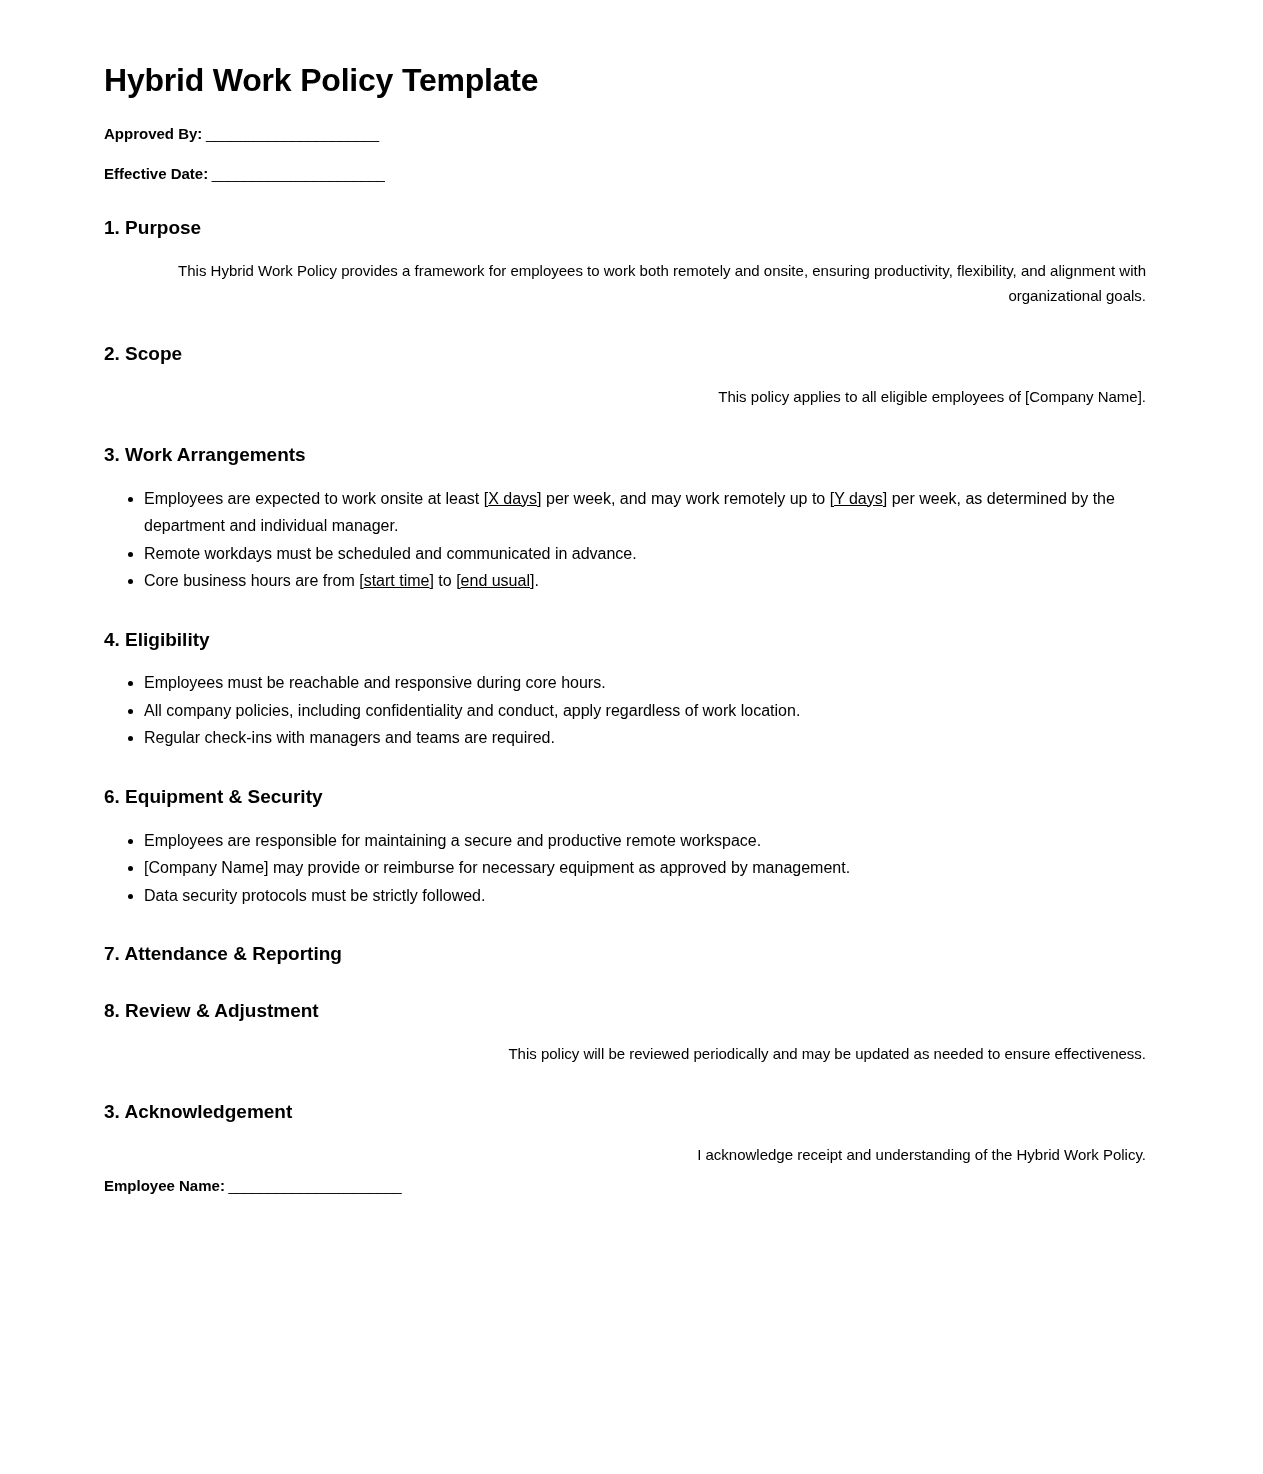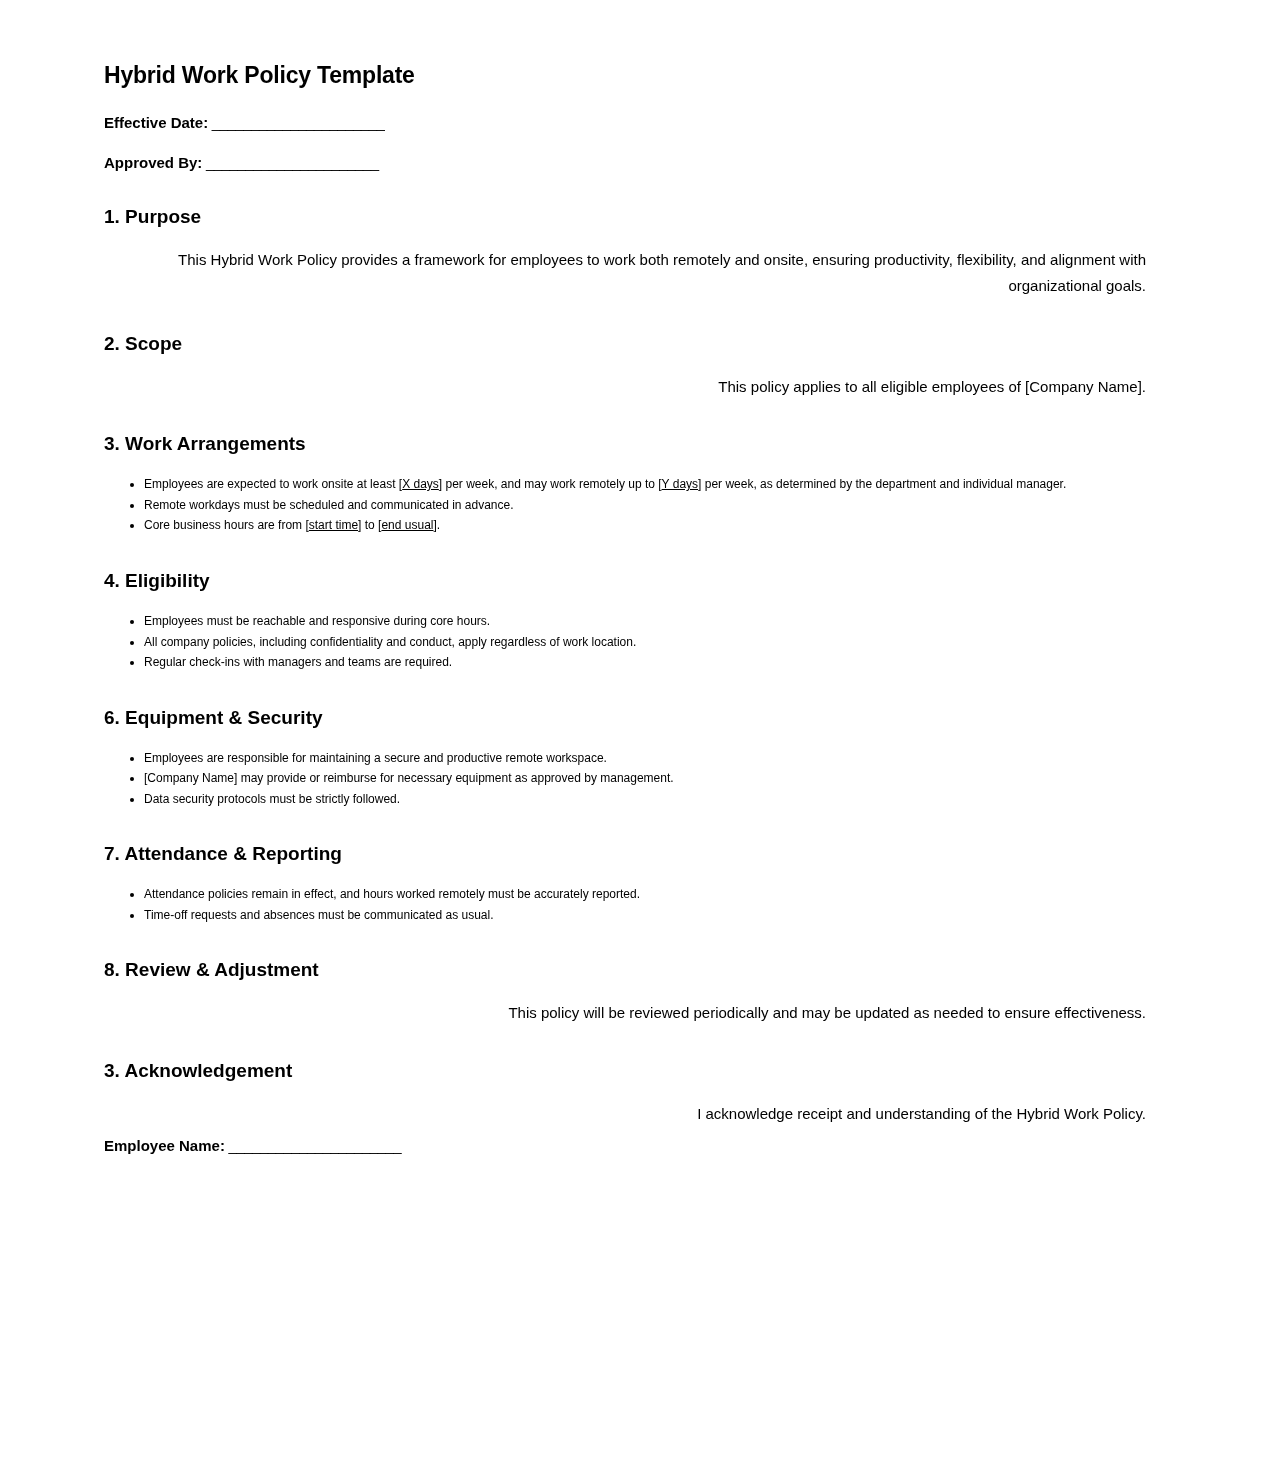--- a/index.html
+++ b/index.html
@@ -13,21 +13,21 @@
     overflow: hidden;
     font-family: "Liberation Sans", sans-serif;
     color: #000000;
   }
   .page {
     padding: 62px 104px 0 104px;
     box-sizing: border-box;
     width: 1263px;
   }
   .doc-title {
-    font-size: 23px;
+    font-size: 32px;
     font-weight: bold;
     line-height: 1.15;
     margin: 0 0 26px 0;
     letter-spacing: -0.2px;
   }
   .meta-line {
     font-size: 15px;
     line-height: 1.2;
     margin: 0 0 22px 0;
     font-weight: bold;
@@ -44,21 +44,21 @@
     margin: 34px 0 18px 0;
   }
   p.body-text {
     font-size: 15px;
     line-height: 1.72;
     margin: 0 0 6px 0;
     max-width: 1042px;
     text-align: right;
   }
   ul.bullet-list {
-    font-size: 12px;
+    font-size: 16px;
     line-height: 1.72;
     margin: 0 0 6px 0;
     padding-left: 40px;
     max-width: 1042px;
     list-style-type: disc;
   }
   ul.bullet-list li {
     margin: 0;
     padding: 0;
   }
@@ -77,22 +77,22 @@
     letter-spacing: -0.5px;
   }
 </style>
 </head>
 <body>
 
 <div class="page">
   <h1 class="doc-title">Hybrid Work Policy Template</h1>
 
   <div id="meta-fields">
+      <div class="meta-line"><span>Approved By:</span><span class="blank"> ______________________</span></div>
       <div class="meta-line"><span>Effective Date:</span><span class="blank"> ______________________</span></div>
-      <div class="meta-line"><span>Approved By:</span><span class="blank"> ______________________</span></div>
     </div>
 
   <div id="sections">
       <section>
         <h2 class="section-heading">1. Purpose</h2>
         <p class="body-text">This Hybrid Work Policy provides a framework for employees to work both remotely and onsite, ensuring productivity, flexibility, and alignment with organizational goals.</p>
       </section>
       <section>
         <h2 class="section-heading">2. Scope</h2>
         <p class="body-text">This policy applies to all eligible employees of [Company Name].</p>
@@ -118,24 +118,20 @@
       <section>
         <h2 class="section-heading">6. Equipment &amp; Security</h2>
         <ul class="bullet-list">
           <li><span>Employees are responsible for maintaining a secure and productive remote workspace.</span></li>
           <li><span>[Company Name] may provide or reimburse for necessary equipment as approved by management.</span></li>
           <li><span>Data security protocols must be strictly followed.</span></li>
         </ul>
       </section>
       <section>
         <h2 class="section-heading">7. Attendance &amp; Reporting</h2>
-        <ul class="bullet-list">
-          <li><span>Attendance policies remain in effect, and hours worked remotely must be accurately reported.</span></li>
-          <li><span>Time-off requests and absences must be communicated as usual.</span></li>
-        </ul>
       </section>
       <section>
         <h2 class="section-heading">8. Review &amp; Adjustment</h2>
         <p class="body-text">This policy will be reviewed periodically and may be updated as needed to ensure effectiveness.</p>
       </section>
       <section>
         <h2 class="section-heading">3. Acknowledgement</h2>
         <p class="body-text">I acknowledge receipt and understanding of the Hybrid Work Policy.</p>
         <div class="sign-line"><span>Employee Name:</span><span class="blank"> ______________________</span></div>
       </section>

